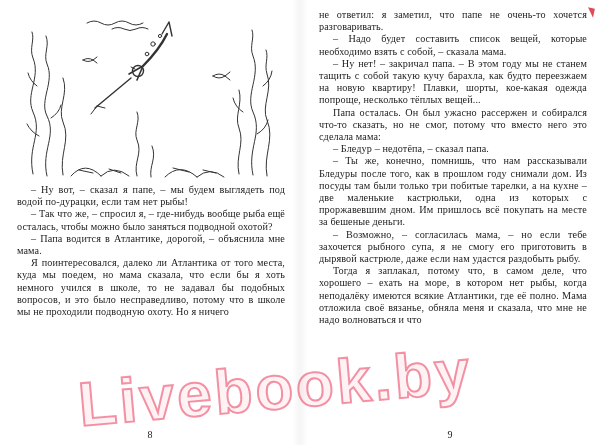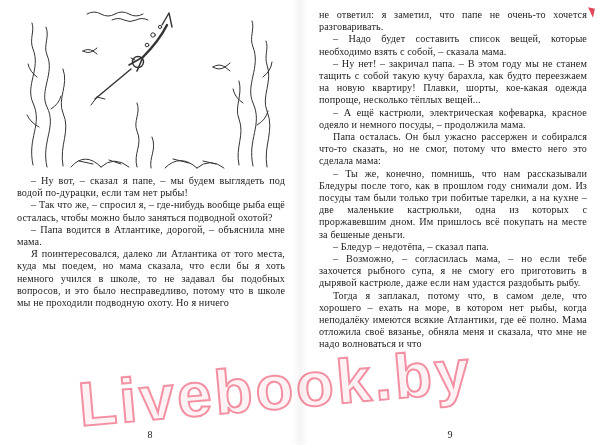--- a/index.html
+++ b/index.html
@@ -11,21 +11,21 @@
     font-family:"Liberation Serif", serif;
     color:#1c1c1c;
   }
   .spread { display:flex; width:600px; height:445px; position:relative; }
   .gutter-shade {
     position:absolute; left:292px; top:0; width:16px; height:445px;
     background:linear-gradient(90deg, rgba(0,0,0,0) 0%, rgba(0,0,0,0.04) 50%, rgba(0,0,0,0) 100%);
     pointer-events:none;
   }
   .page { width:300px; box-sizing:border-box; position:relative; }
-  .page-left  { padding:7px 15px 0 17px; }
+  .page-left  { padding:16px 15px 0 17px; }
   .page-right { padding:9px 13px 0 19px; }
 
   .illustration { width:266px; height:163px; margin:0 0 5px 0; }
   .illustration svg { display:block; width:100%; height:100%; }
 
   .text p {
     margin:0;
     font-size:10.2px;
     line-height:12.2px;
     text-align:justify;
@@ -123,24 +123,23 @@
     <div class="pagenum">8</div>
   </div>
 
   <div class="page page-right">
     <span class="corner-mark"></span>
 
     <div class="text">
       <p class="noindent">не ответил: я заметил, что папе не очень-то хочется разговаривать.</p>
       <p>– Надо будет составить список вещей, которые необходимо взять с собой, – сказала мама.</p>
       <p>– Ну нет! – закричал папа. – В этом году мы не станем тащить с собой такую кучу барахла, как будто переезжаем на новую квартиру! Плавки, шорты, кое-какая одежда попроще, несколько тёплых вещей...</p>
-      <p>– А ещё кастрюли, электрическая кофеварка, красное одеяло и немного посуды, – продолжила мама.</p>
       <p>Папа осталась. Он был ужасно рассержен и собирался что-то сказать, но не смог, потому что вместо него это сделала мама:</p>
+      <p>– Бледур – недотёпа, – сказал папа.</p>
       <p>– Ты же, конечно, помнишь, что нам рассказывали Бледуры после того, как в прошлом году снимали дом. Из посуды там были только три побитые тарелки, а на кухне – две маленькие кастрюльки, одна из которых с проржавевшим дном. Им пришлось всё покупать на месте за бешеные деньги.</p>
-      <p>– Бледур – недотёпа, – сказал папа.</p>
       <p>– Возможно, – согласилась мама, – но если тебе захочется рыбного супа, я не смогу его приготовить в дырявой кастрюле, даже если нам удастся раздобыть рыбу.</p>
       <p>Тогда я заплакал, потому что, в самом деле, что хорошего – ехать на море, в котором нет рыбы, когда неподалёку имеются всякие Атлантики, где её полно. Мама отложила своё вязанье, обняла меня и сказала, что мне не надо волноваться и что</p>
     </div>
 
     <div class="pagenum">9</div>
   </div>
 
   <div class="gutter-shade"></div>
 </div>
 

